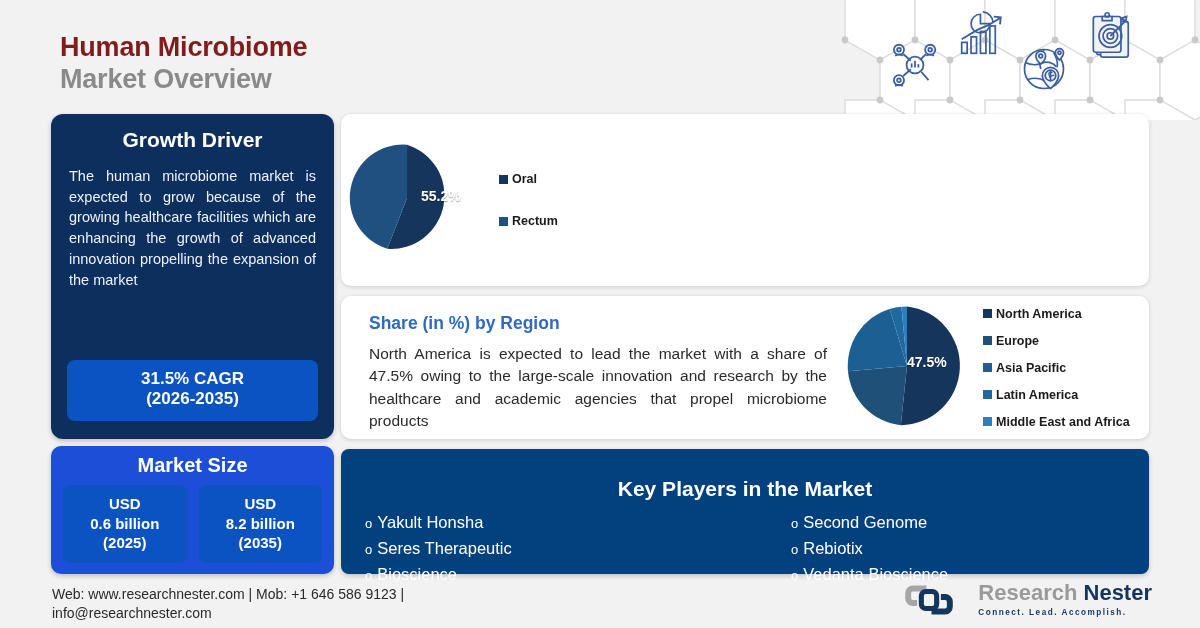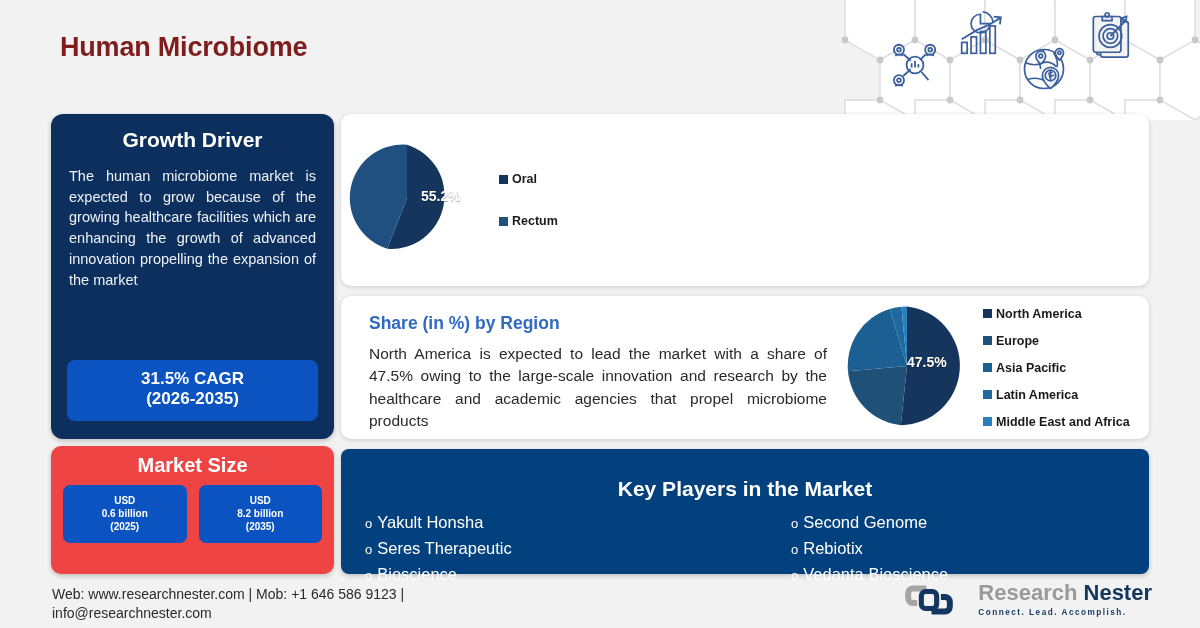--- a/index.html
+++ b/index.html
@@ -94,21 +94,21 @@
     line-height: 1.22;
   }
 
   
   .msize-card {
     position: absolute;
     left: 51px;
     top: 446px;
     width: 283px;
     height: 128px;
-    background: #ef4444;
+    background: #1d4ed8;
     border-radius: 10px;
     box-shadow: 0 2px 5px rgba(0,0,0,0.22);
     box-sizing: border-box;
     padding: 8px 12px 12px 12px;
   }
   .msize-title {
     text-align: center;
     color: #ffffff;
     font-size: 20px;
     font-weight: bold;
@@ -116,21 +116,21 @@
   }
   .msize-row {
     display: flex;
     gap: 12px;
   }
   .msize-box {
     flex: 1;
     background: #0b53c0;
     border-radius: 7px;
     color: #ffffff;
-    font-size: 10px;
+    font-size: 15px;
     font-weight: bold;
     line-height: 1.3;
     text-align: center;
     padding: 9px 2px 10px 2px;
   }
 
   
   .info-card {
     position: absolute;
     background: #ffffff;
@@ -376,20 +376,21 @@
     <circle cx="26" cy="6" r="2.6"></circle>
     <circle cx="30" cy="32" r="14"></circle>
     <circle cx="30" cy="32" r="9"></circle>
     <circle cx="30" cy="32" r="4"></circle>
     <line x1="30" y1="32" x2="48" y2="14" stroke-width="2.3"></line>
     <path d="M44 10 l6 -2 l-1 6 z" fill="#f2f2f2"></path>
   </svg>
 
   <div class="title-block">
     <div class="title-line1">Human Microbiome</div>
+    <div class="title-line2">Market Overview</div>
   </div>
 
   <div class="growth-card">
     <div class="growth-title">Growth Driver</div>
     <div class="growth-body">The human microbiome market is expected to grow because of the growing healthcare facilities which are enhancing the growth of advanced innovation propelling the expansion of the market</div>
     <div class="cagr-pill">
       <div>31.5% CAGR</div>
       <div>(2026-2035)</div>
     </div>
   </div>

